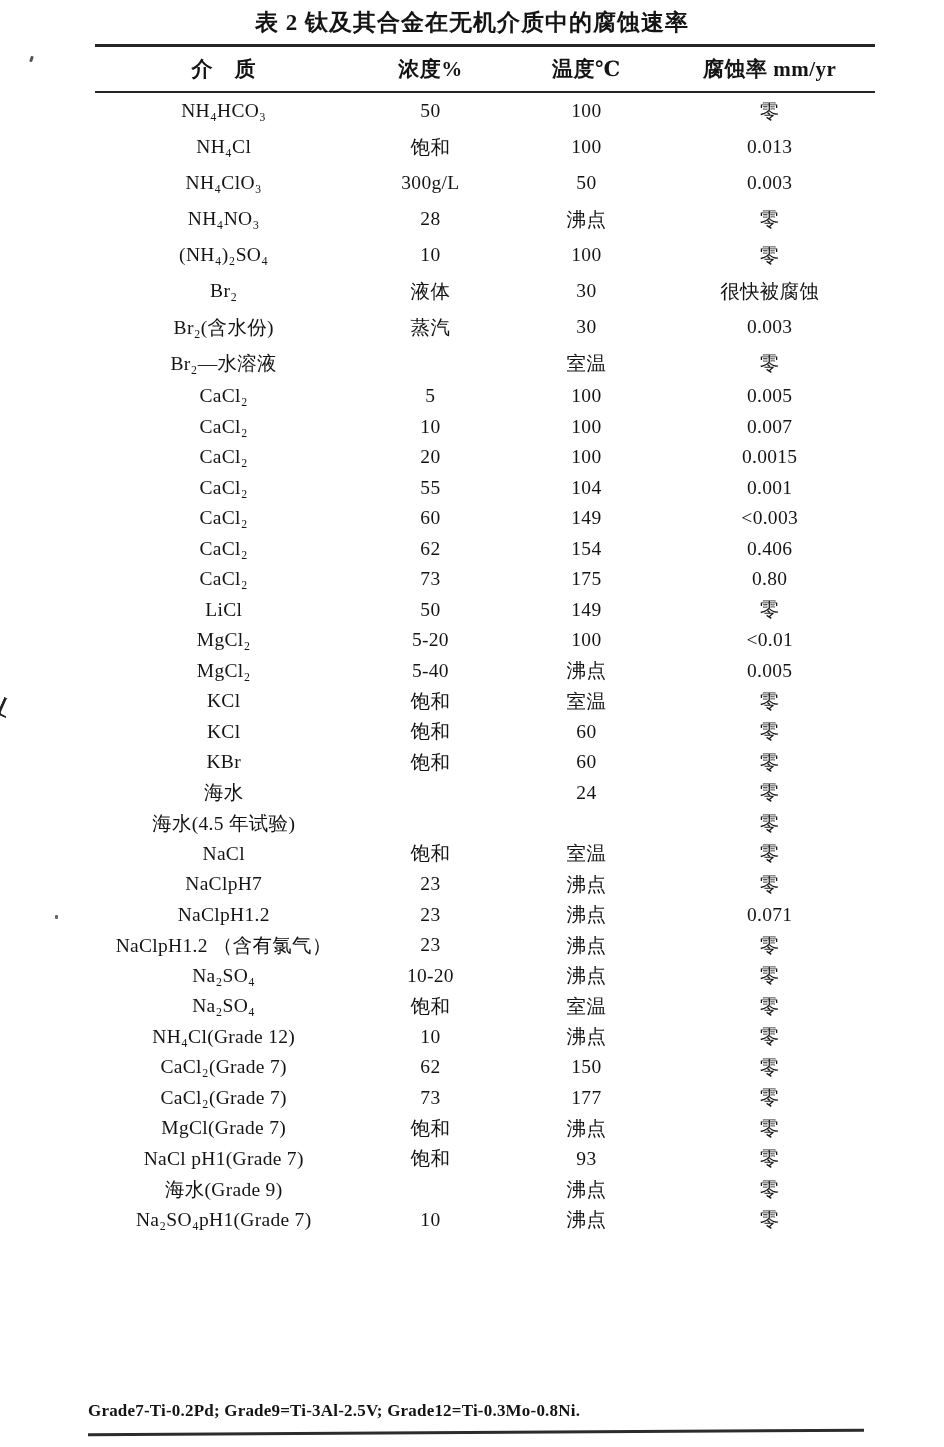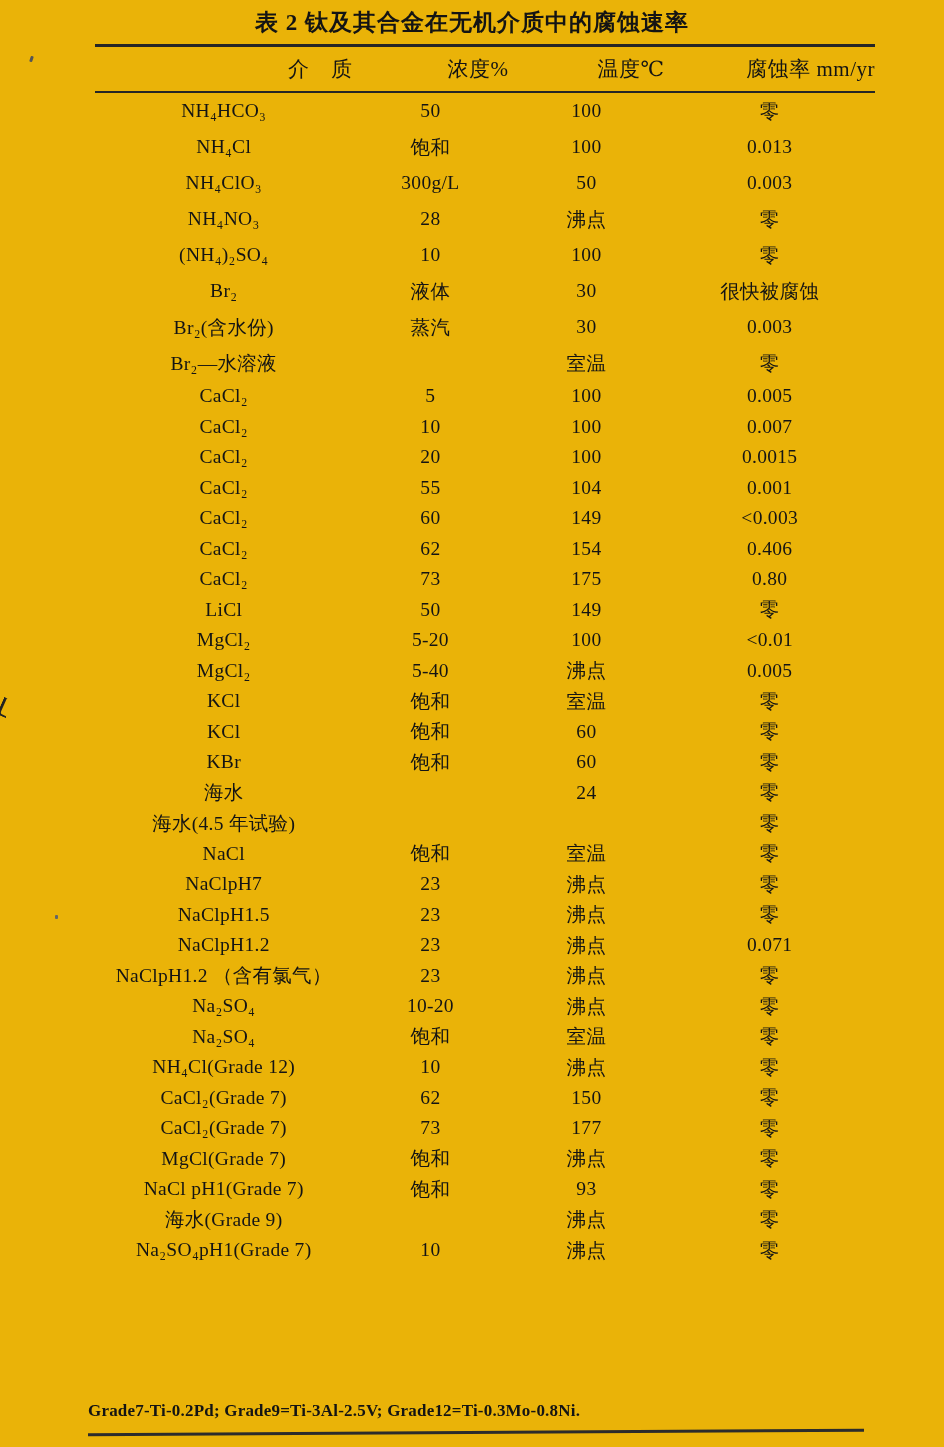--- a/index.html
+++ b/index.html
@@ -5,21 +5,21 @@
   html,body{margin:0;padding:0;}
   body{
     width:944px;height:1447px;
     background:#e9e9e7;
     font-family:"Liberation Serif","DejaVu Serif",serif;
     color:#141414;
   }
   .sheet{
     position:relative;
     width:944px;height:1447px;
-    background:#eab308;
+    background:#ffffff;
     overflow:hidden;
   }
   .doc-title{
     position:absolute;
     top:7px;left:0;width:100%;
     text-align:center;
     font-size:23px;
     font-weight:700;
     letter-spacing:1px;
   }
@@ -34,23 +34,23 @@
     table-layout:fixed;
   }
   col.c1{width:33%;}
   col.c2{width:20%;}
   col.c3{width:20%;}
   col.c4{width:27%;}
   thead th{
     height:44px;
     border-top:3px solid #262626;
     border-bottom:2.5px solid #262626;
-    font-weight:400;
+    font-weight:700;
     font-size:21px;
-    text-align:right;
+    text-align:center;
     vertical-align:middle;
     letter-spacing:0.5px;
     padding:0;
   }
   tbody td{
     height:30.5px;
     font-size:19.5px;
     text-align:center;
     vertical-align:middle;
     padding:0;
@@ -248,26 +248,20 @@
             <td>室温</td>
             <td>零</td>
           </tr>
           <tr>
             <td>NaClpH7</td>
             <td>23</td>
             <td>沸点</td>
             <td>零</td>
           </tr>
           <tr>
-            <td>NaClpH1.5</td>
-            <td>23</td>
-            <td>沸点</td>
-            <td>零</td>
-          </tr>
-          <tr>
             <td>NaClpH1.2</td>
             <td>23</td>
             <td>沸点</td>
             <td>0.071</td>
           </tr>
           <tr>
             <td>NaClpH1.2 （含有氯气）</td>
             <td>23</td>
             <td>沸点</td>
             <td>零</td>

